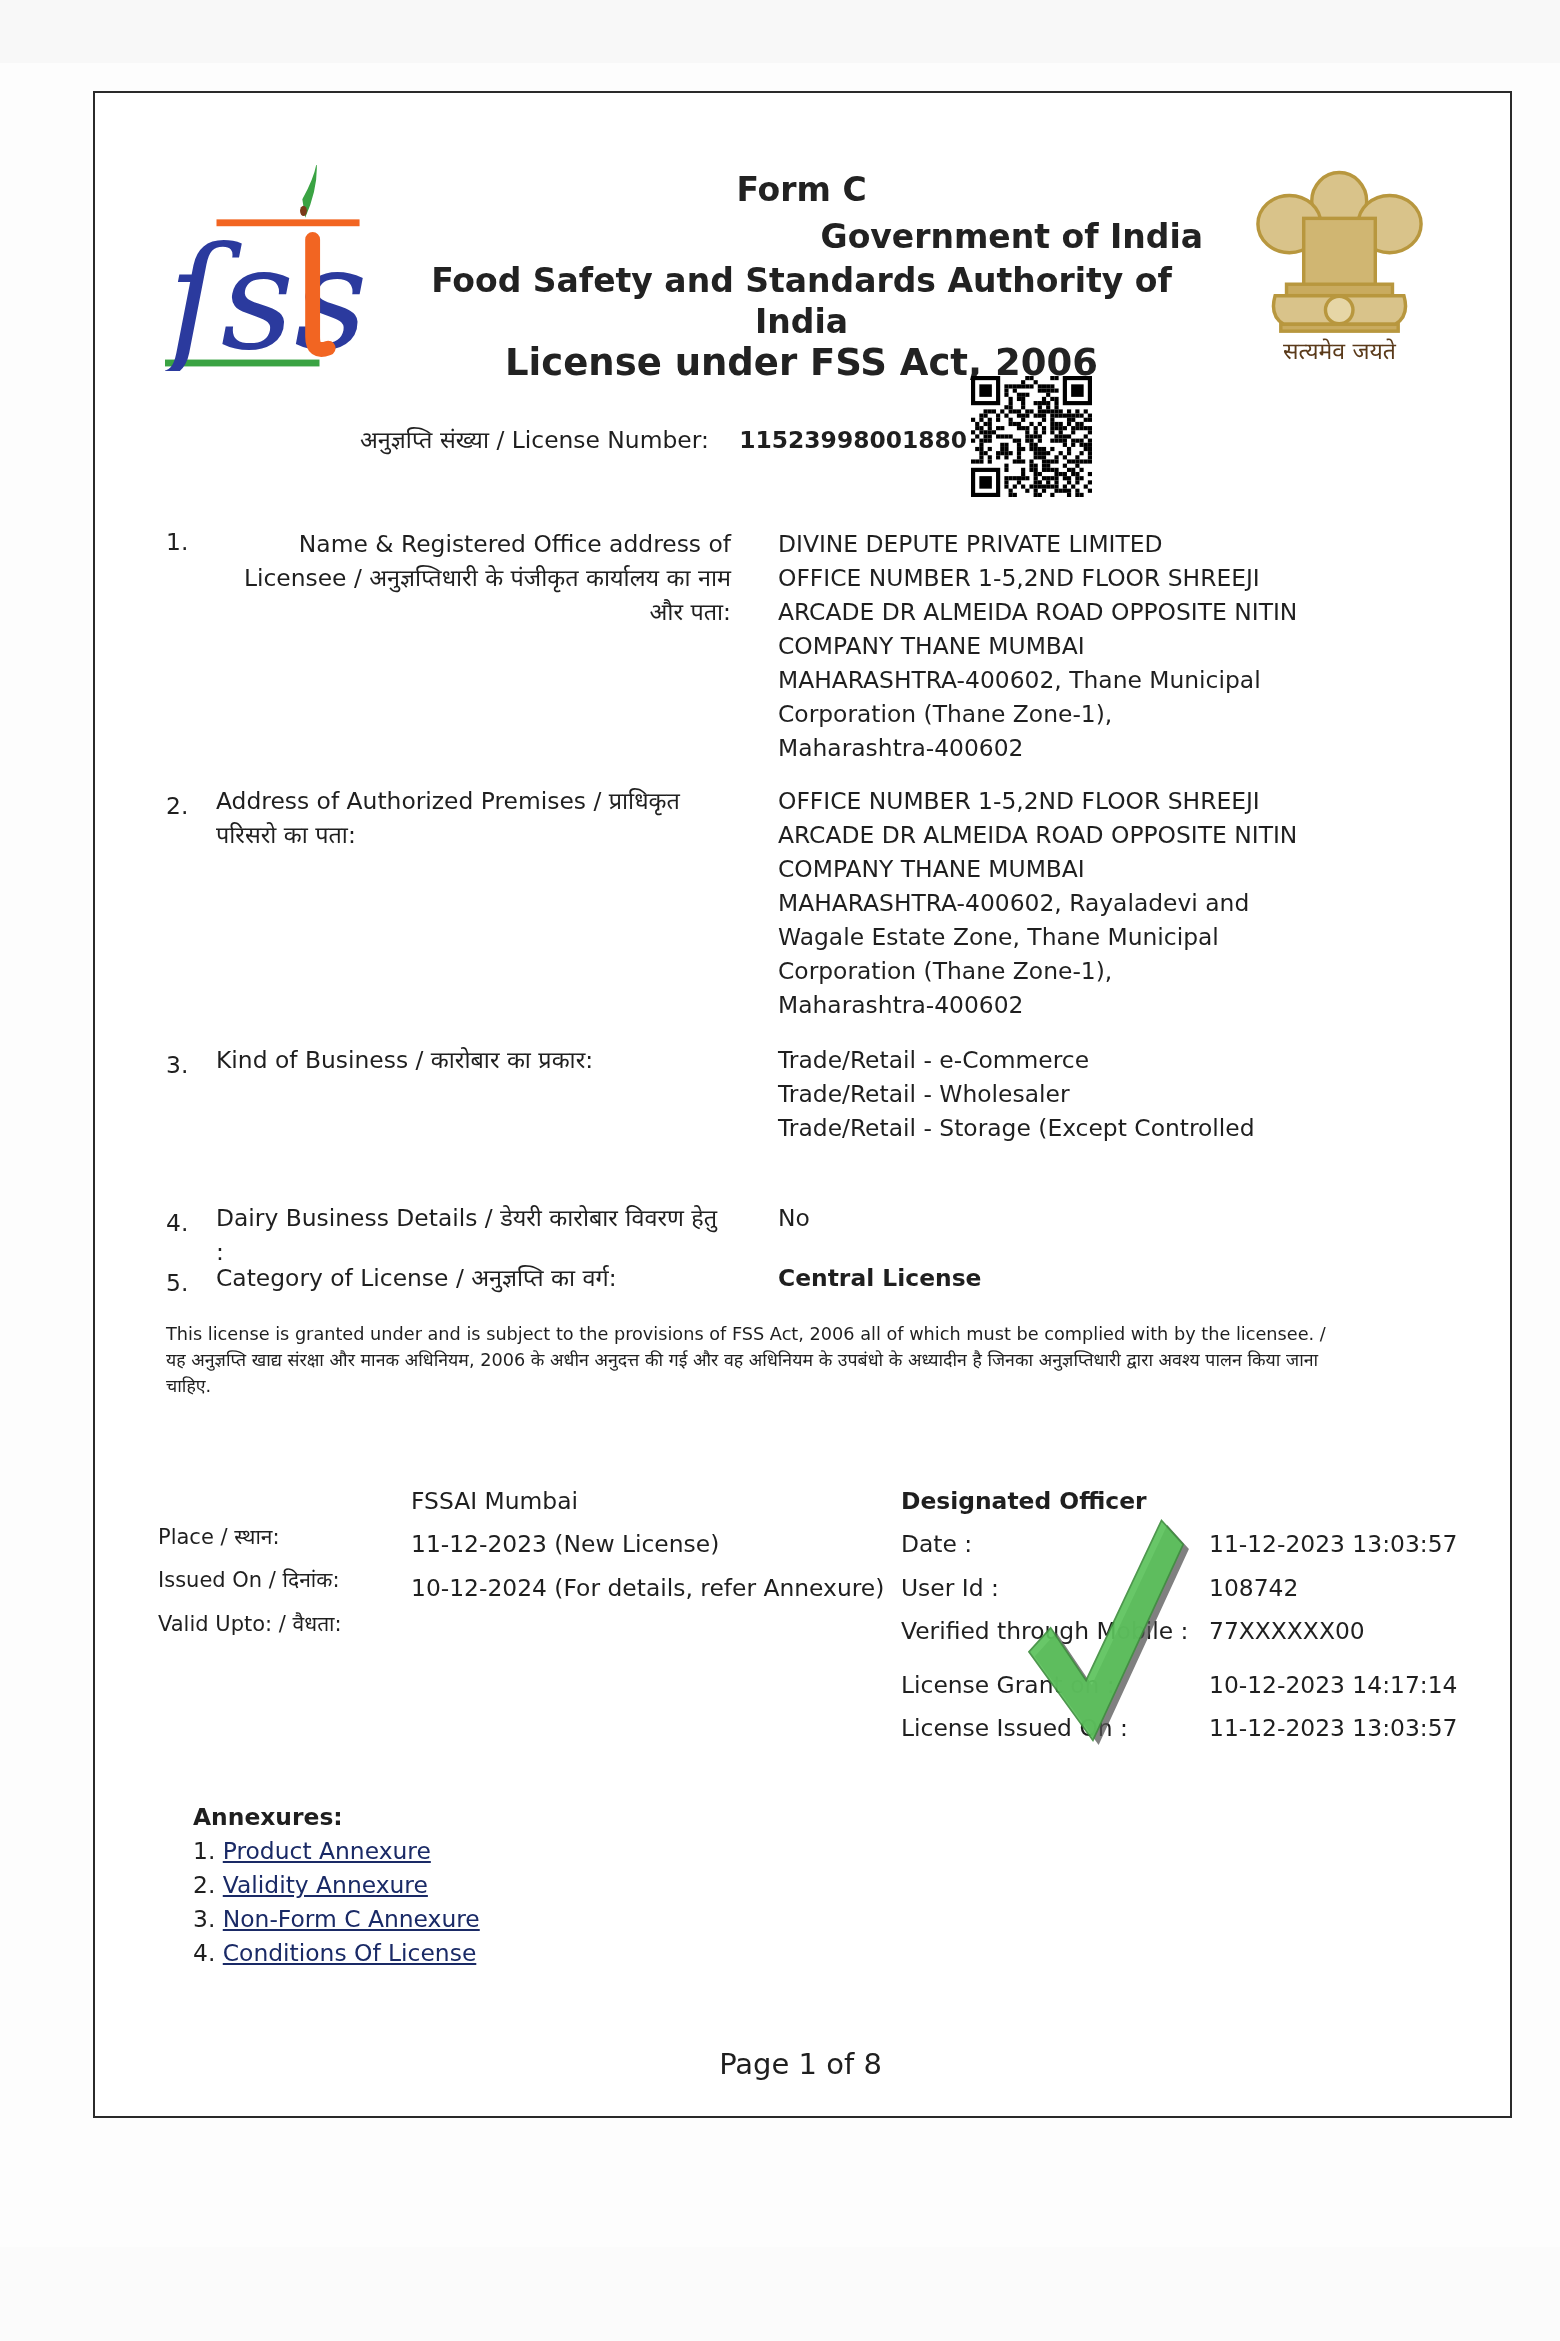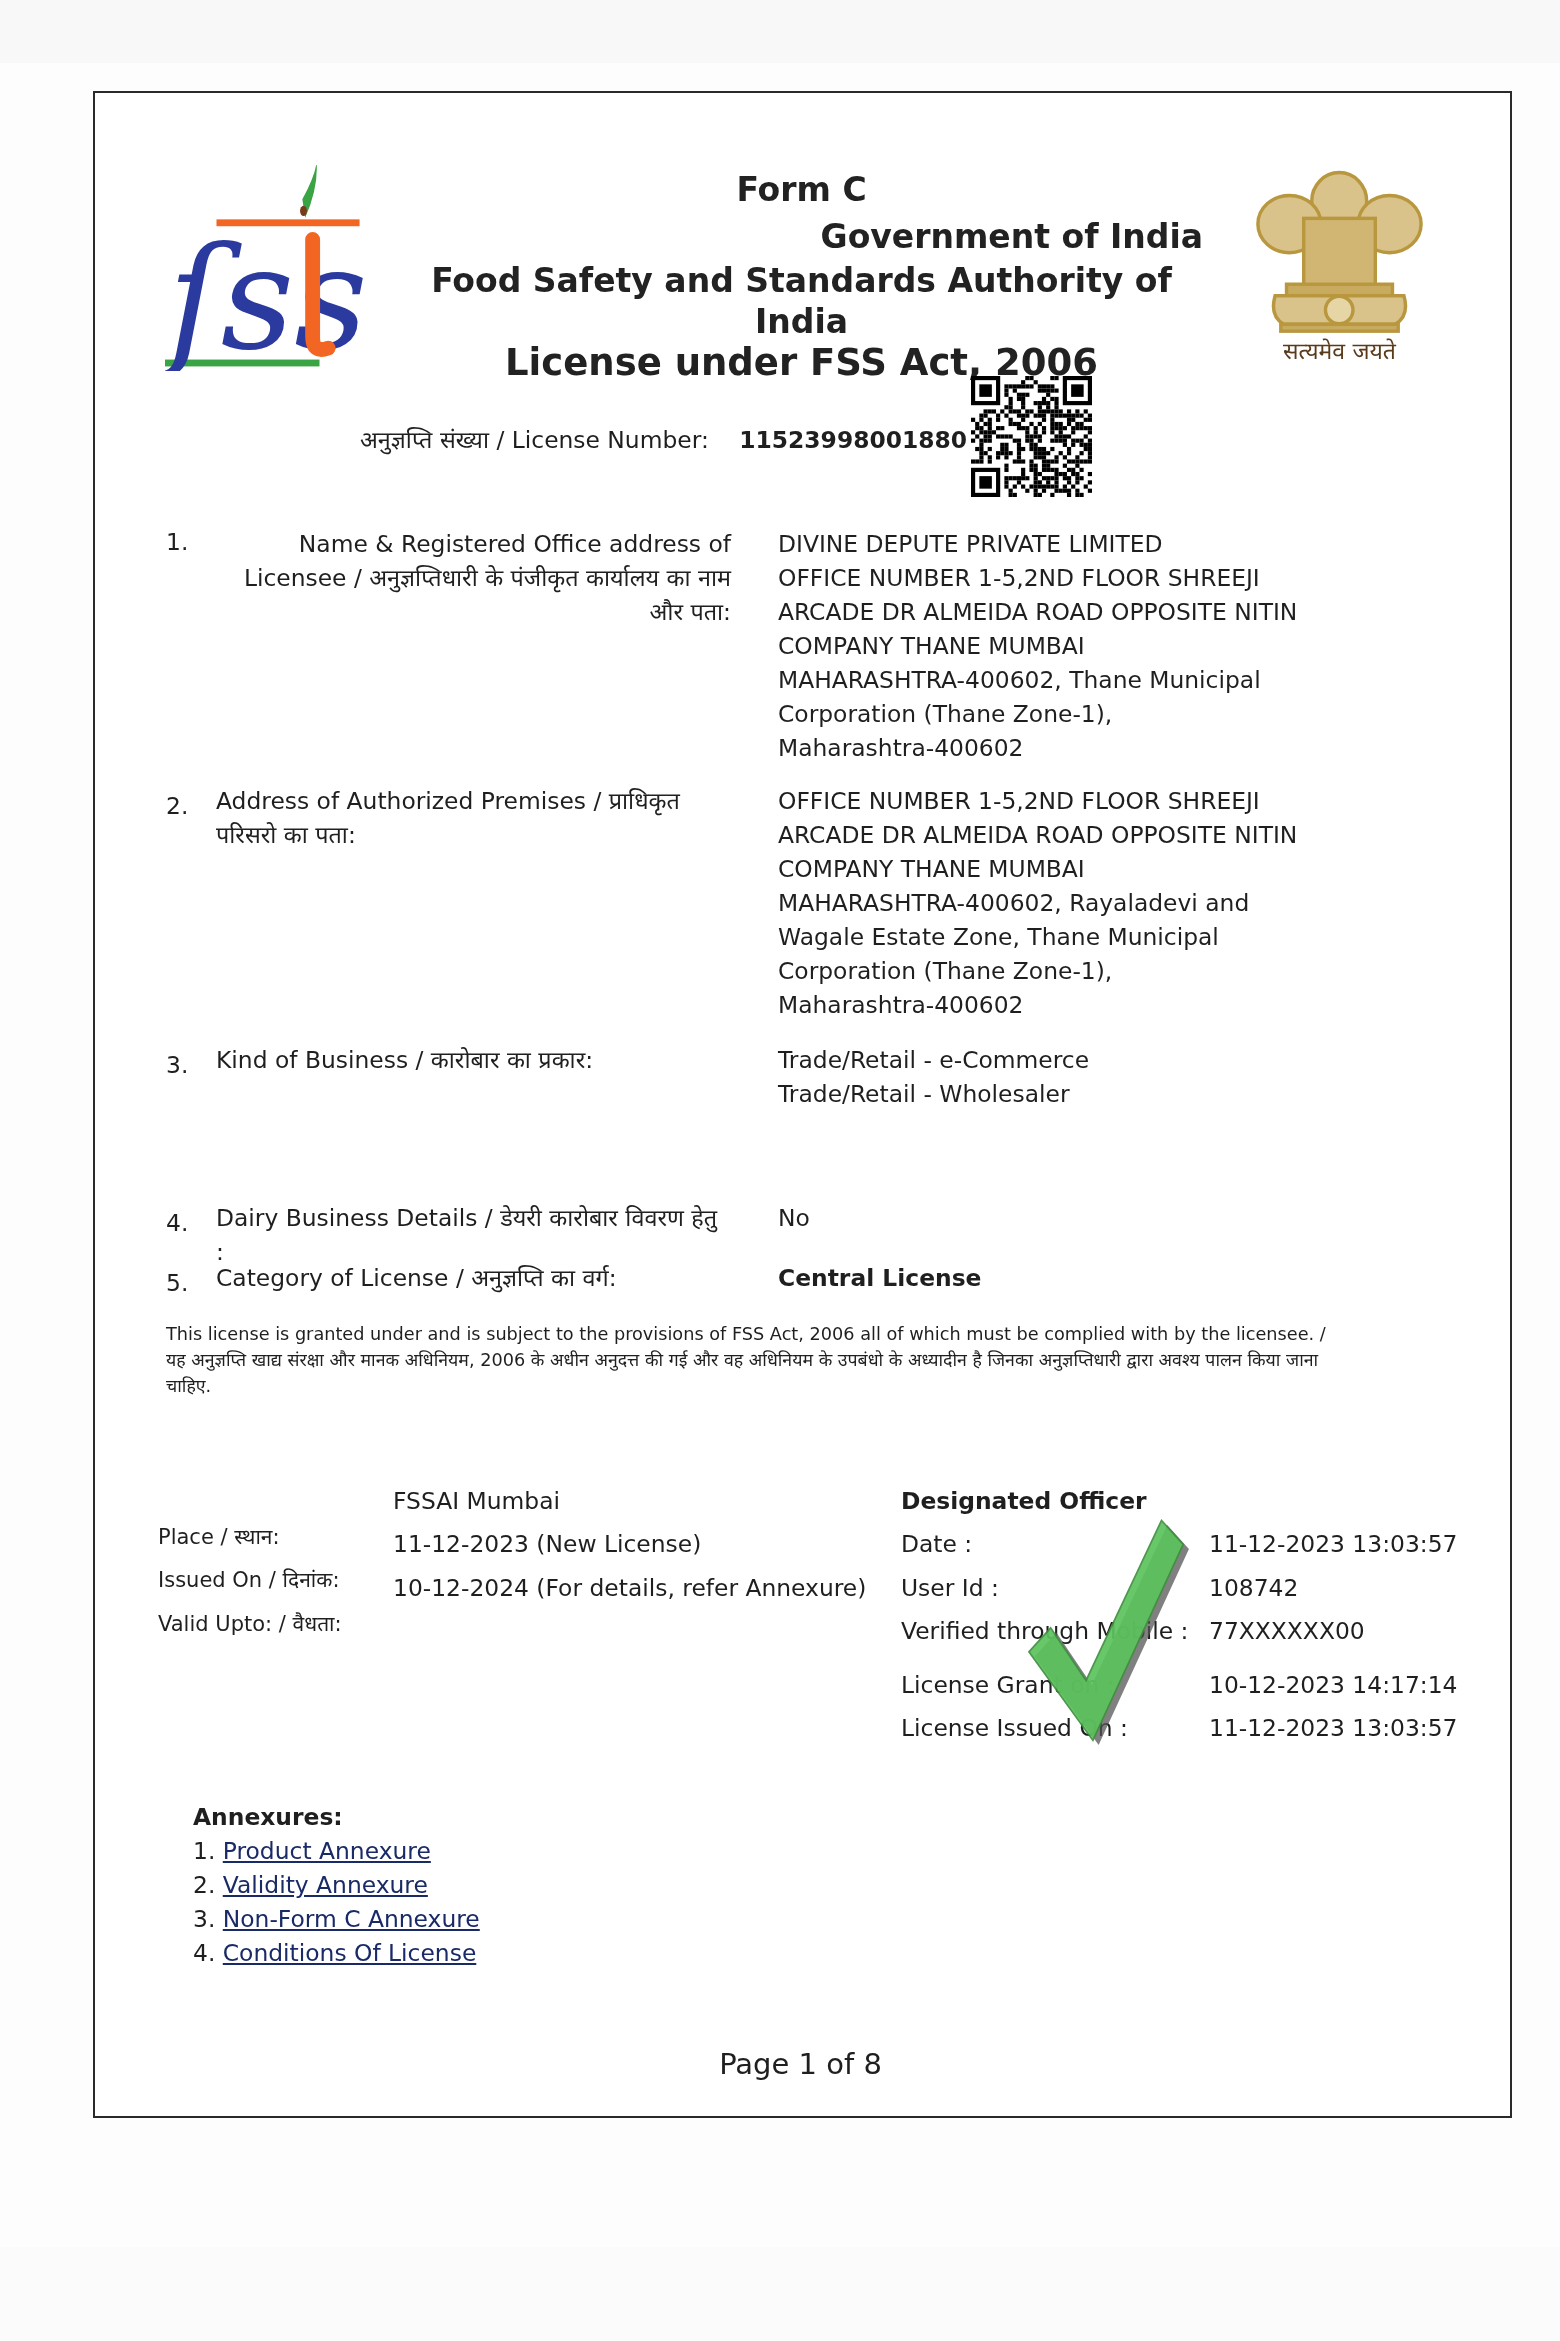--- a/index.html
+++ b/index.html
@@ -24,21 +24,21 @@
   .t3 { font-size:33px; line-height:41px; }
   .t4 { font-size:37px; line-height:41px; }
   .licno { top:423px; left:360px; font-size:23.4px; white-space:nowrap; }
   .licno b { margin-left:23px; font-weight:bold; }
   .qr { left:971px; top:376px; width:121px; height:121px; }
   .row-num { font-size:23.4px; left:166px; }
   .row-label { font-size:23.4px; left:216px; width:515px; line-height:34px; }
   .row-value { font-size:23.4px; left:778px; width:572px; line-height:34px; }
   .small { left:166px; top:1321px; width:1166px; font-size:17.7px; line-height:26px; }
   .place-lbl { left:158px; font-size:21px;margin-top:35px; }
-  .place-val { left:393px; font-size:23.4px; white-space:nowrap; }
+  .place-val { left:411px; font-size:23.4px; white-space:nowrap; }
   .do-lbl { left:901px; font-size:23.4px; white-space:nowrap; }
   .do-val { left:1209px; font-size:23.4px; white-space:nowrap; }
   .annex { left:193px; top:1800px; font-size:23.4px; line-height:34px; }
   .annex a { color:#1a2a66; text-decoration:underline; }
   .pageno { left:629px; top:2047px; width:343px; text-align:center; font-size:29px; }
   .check { left:1006px; top:1509px; width:183px; height:240px; }
 </style>
 </head>
 <body>
 
@@ -446,20 +446,21 @@
   <div>Wagale Estate Zone, Thane Municipal</div>
   <div>Corporation (Thane Zone-1),</div>
   <div>Maharashtra-400602</div>
 </div>
 
 <div class="abs row-num" style="top:1051px;">3.</div>
 <div class="abs row-label" style="top:1043px;">Kind of Business / कारोबार का प्रकार:</div>
 <div class="abs row-value" style="top:1043px;">
   <div>Trade/Retail - e-Commerce</div>
   <div>Trade/Retail - Wholesaler</div>
+  <div>Trade/Retail - Storage (Except Controlled</div>
 </div>
 
 <div class="abs row-num" style="top:1209px;">4.</div>
 <div class="abs row-label" style="top:1201px;">Dairy Business Details / डेयरी कारोबार विवरण हेतु :</div>
 <div class="abs row-value" style="top:1201px;">No</div>
 
 <div class="abs row-num" style="top:1269px;">5.</div>
 <div class="abs row-label" style="top:1261px;">Category of License / अनुज्ञप्ति का वर्ग:</div>
 <div class="abs row-value" style="top:1261px;font-weight:bold;">Central License</div>
 

